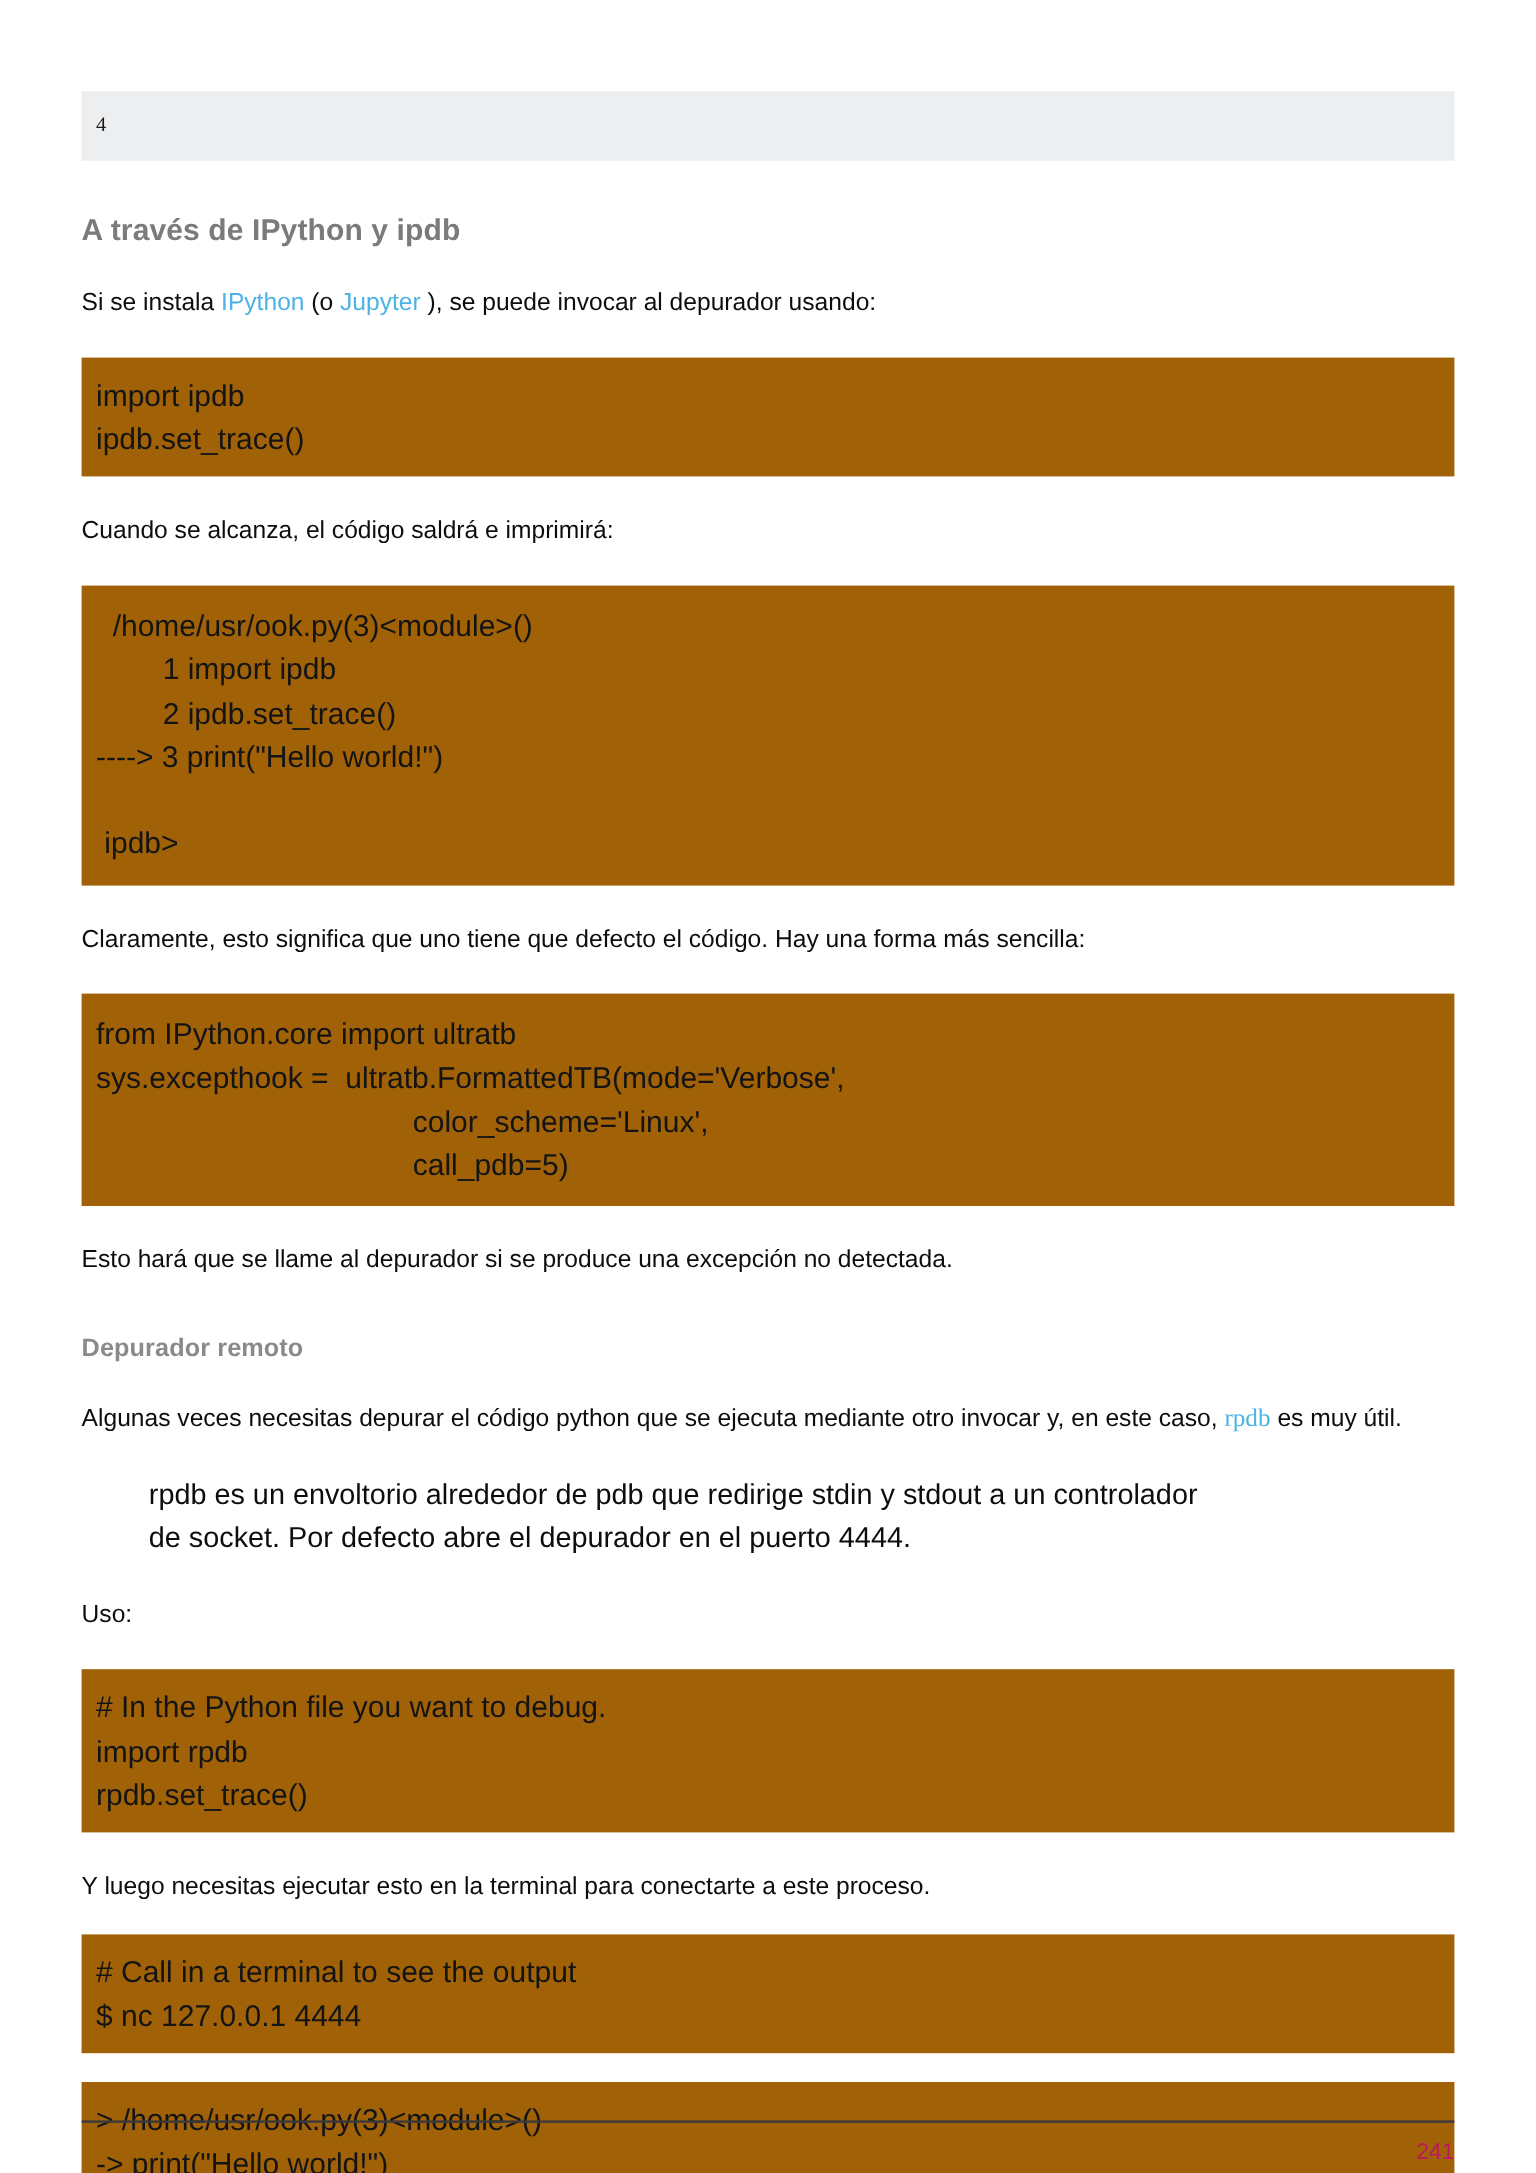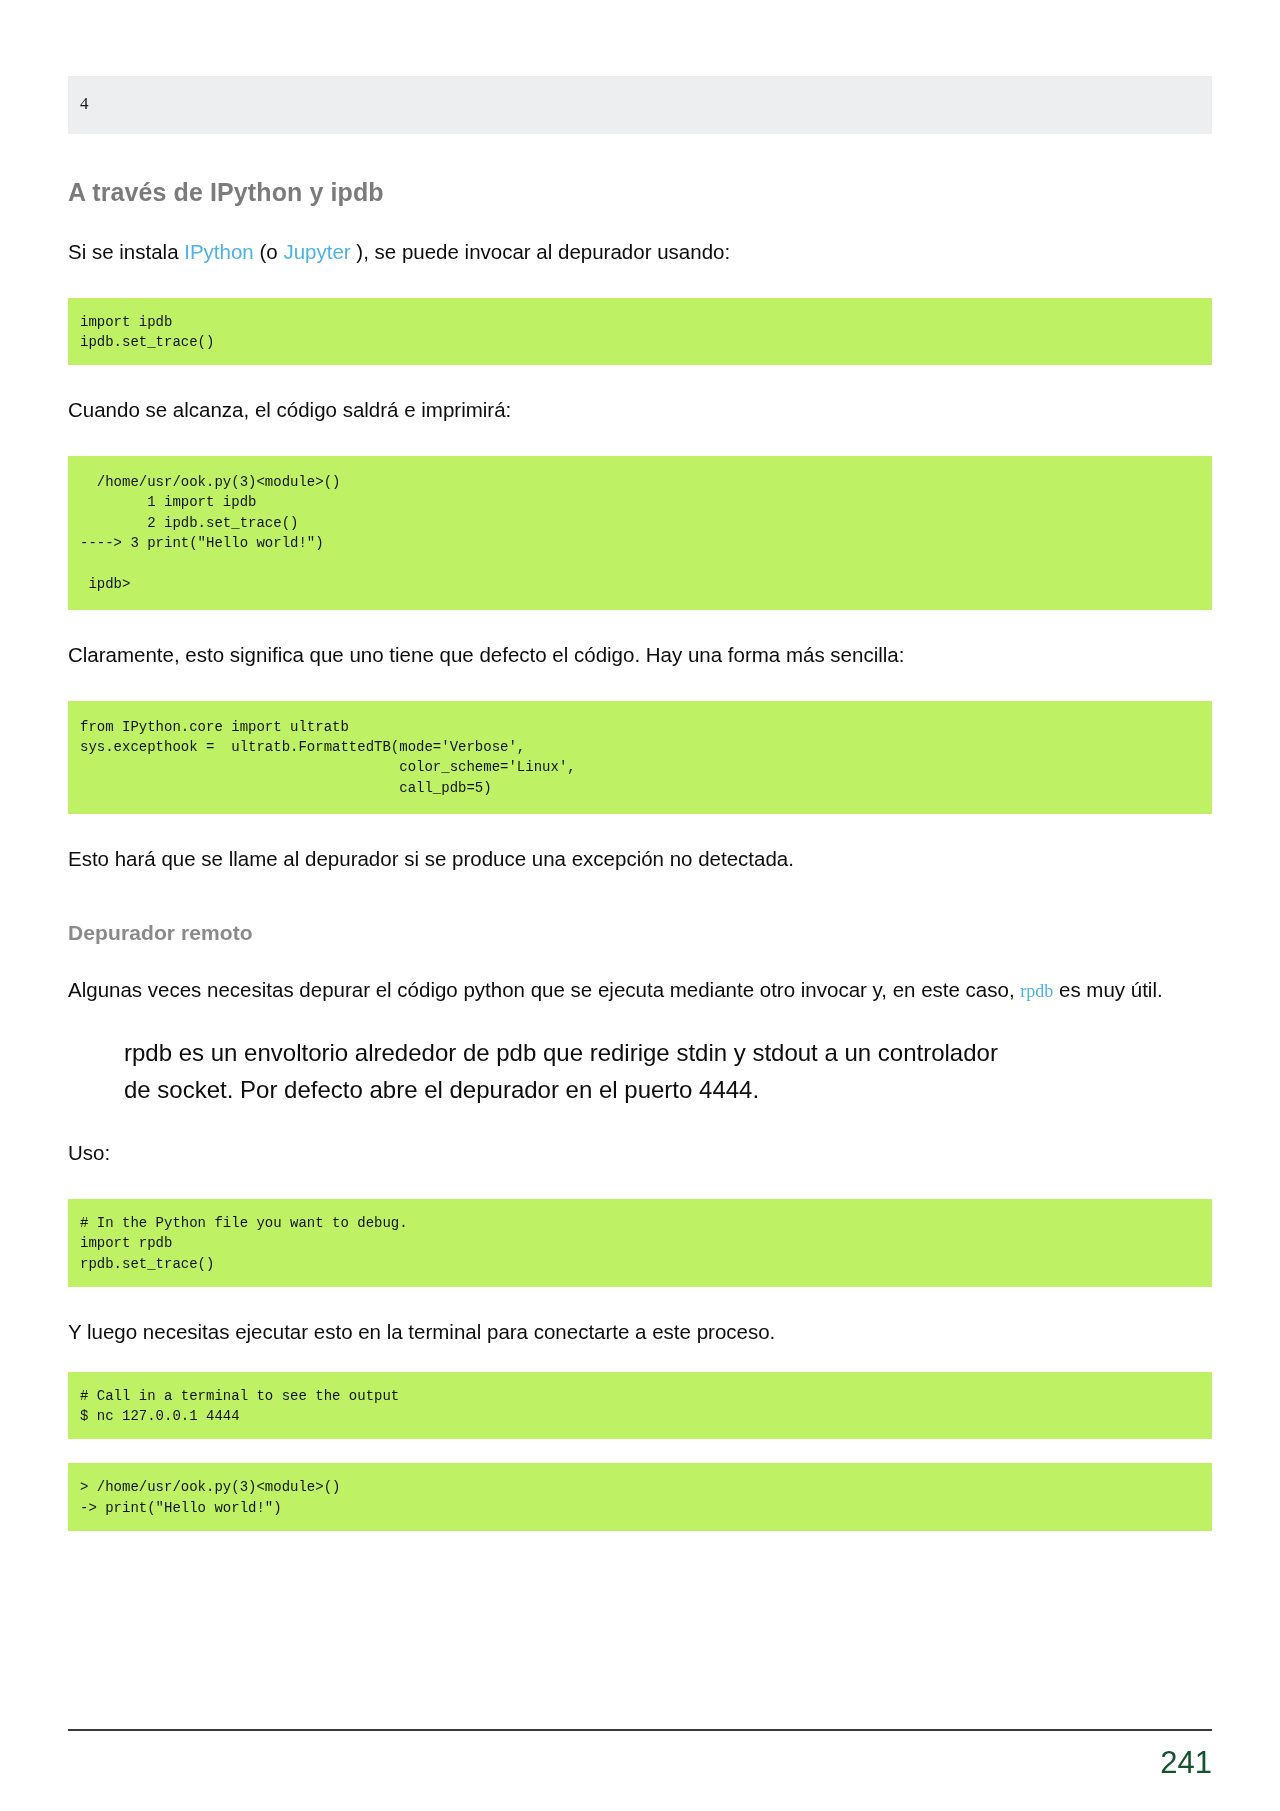--- a/index.html
+++ b/index.html
@@ -17,23 +17,23 @@
   .page {
     position: relative;
     width: 1280px;
     min-height: 1811px;
     box-sizing: border-box;
     padding: 76px 68px 0 68px;
   }
 
   
   .codeblock {
-    background: #bef264;
-    font-family: Liberation Mono, monospace;
-    font-size: 14px;
+    background: #a16207;
+    font-family: Liberation Sans, sans-serif;
+    font-size: 25px;
     line-height: 1.45;
     color: #141414;
     white-space: pre;
     box-sizing: border-box;
     padding: 16px 12px 16px 12px;
     margin: 0;
     overflow: visible;
   }
   .codeblock.pad-sm { padding: 14px 12px 13px 12px; }
 
@@ -88,21 +88,21 @@
     max-width: 880px;
   }
 
   a.link, .link {
     color: #4cb3e4;
     text-decoration: none;
   }
   .inline-code {
     color: #4cb3e4;
     font-family: "Liberation Serif", serif;
-    font-size: 18px;
+    font-size: 21px;
     vertical-align: baseline;
   }
 
   .spacer-24 { height: 24px; }
   .spacer-30 { height: 30px; }
 
   
   .footer {
     position: absolute;
     left: 68px;
@@ -110,22 +110,22 @@
     bottom: 30px;
   }
   .footer-rule {
     border: 0;
     border-top: 2px solid #3a3a3a;
     margin: 0 0 14px 0;
   }
   .footer-num {
     text-align: right;
     font-family: "Liberation Sans", sans-serif;
-    font-size: 31px;
-    color: #14532d;
+    font-size: 19px;
+    color: #be185d;
   }
 </style>
 </head>
 <body>
 
 <div class="page">
 
   <div class="topnum">4</div>
 
   <h2 class="sec">A través de IPython y ipdb</h2>

